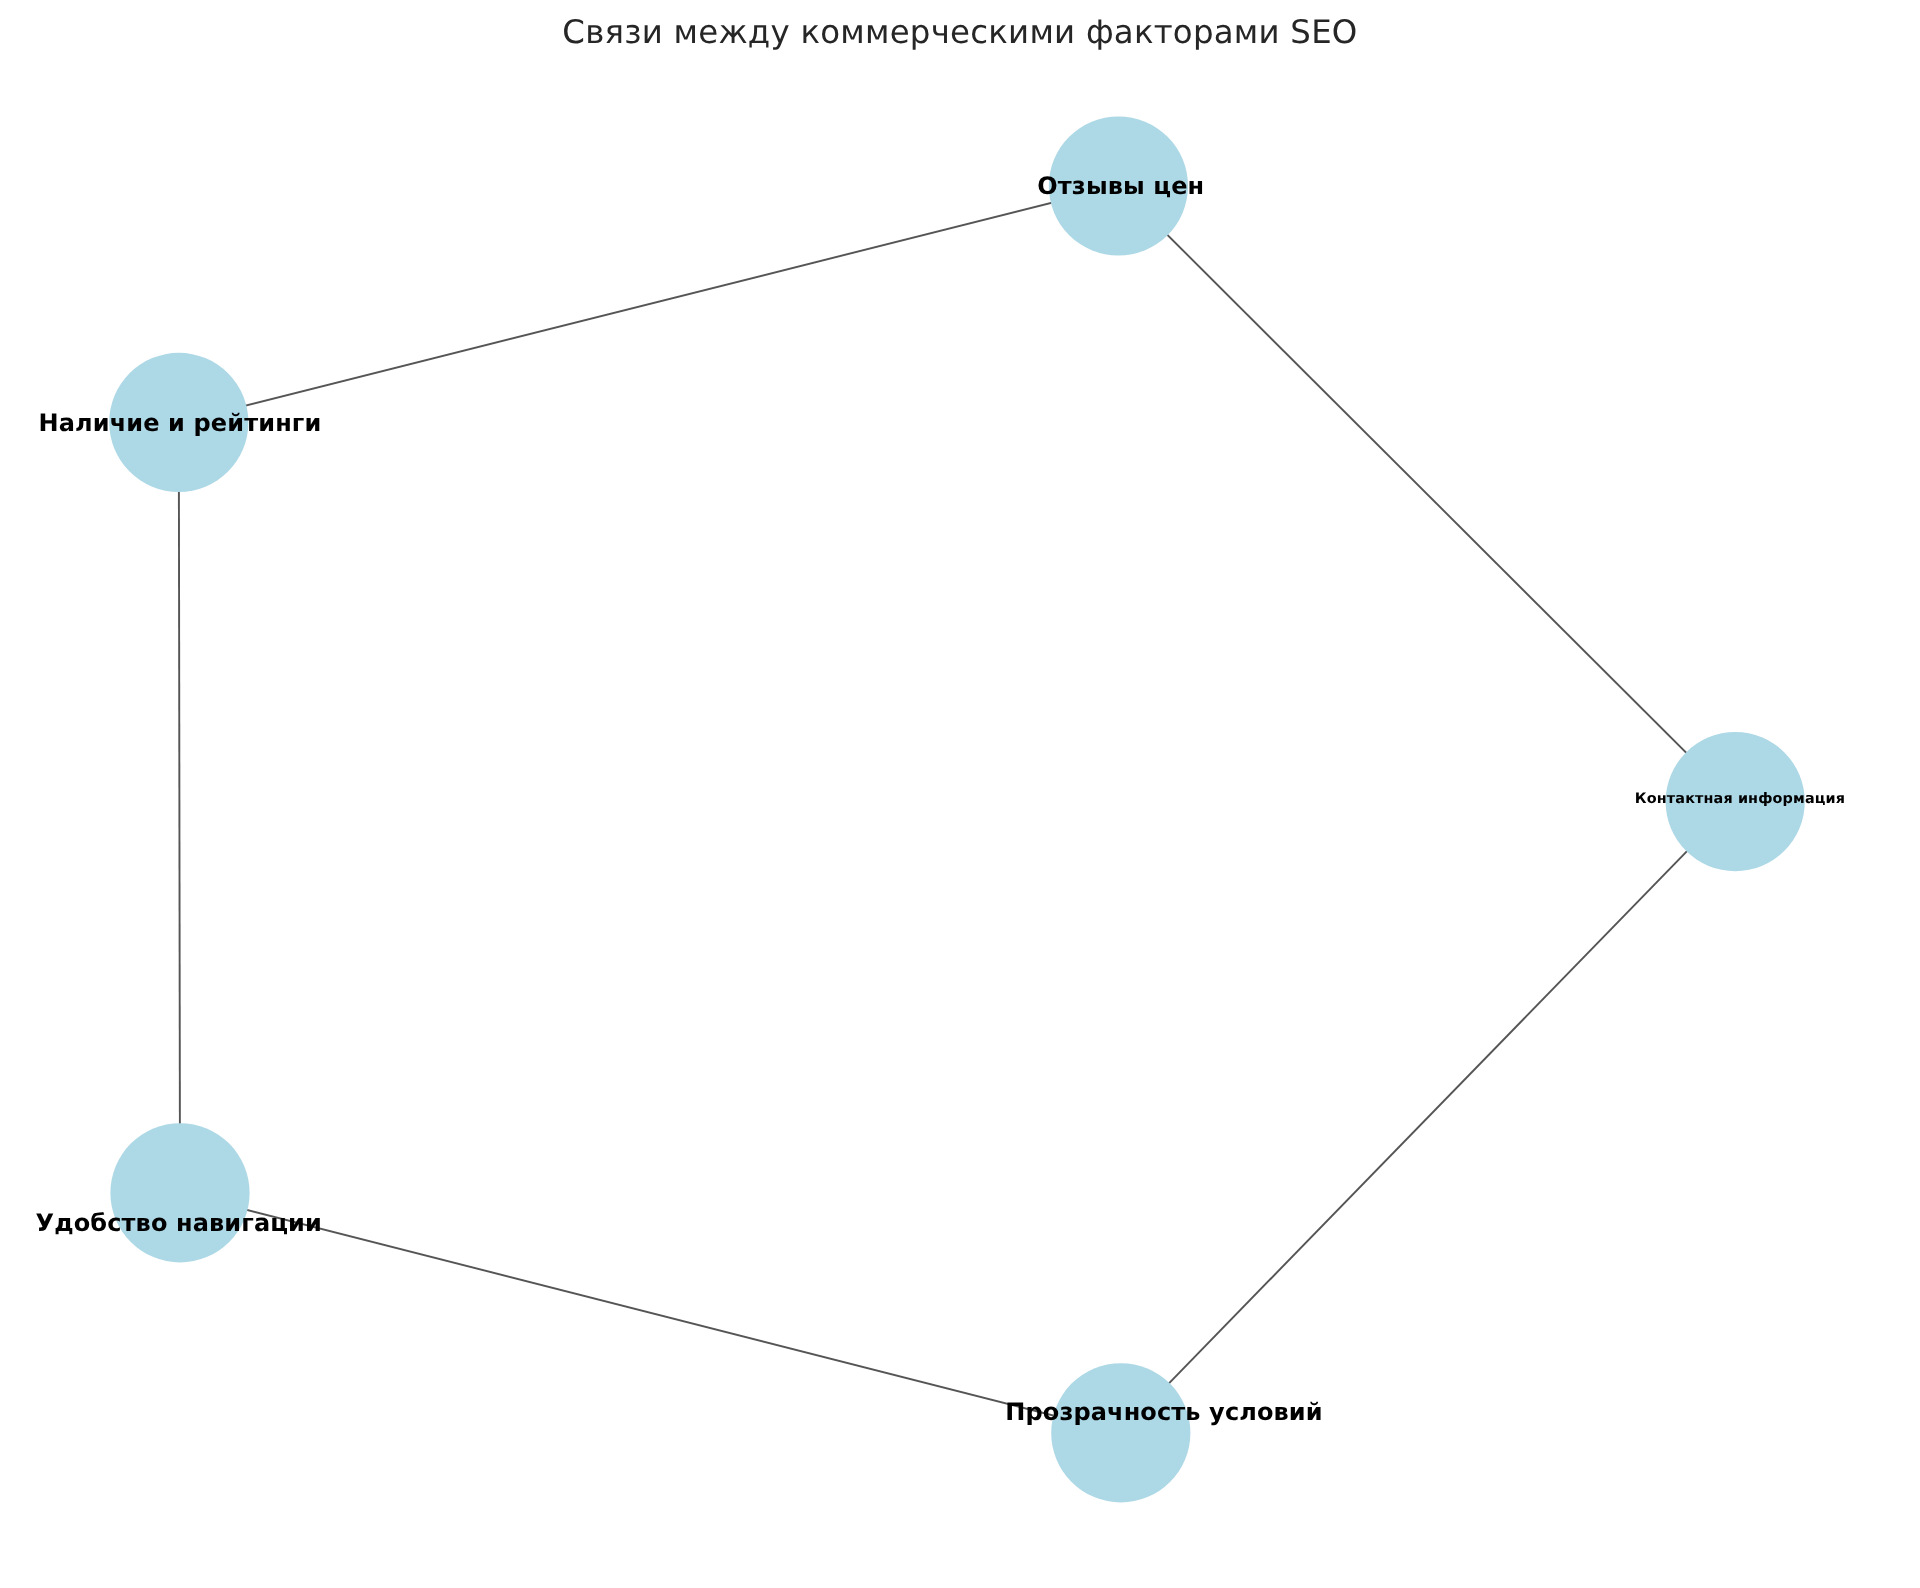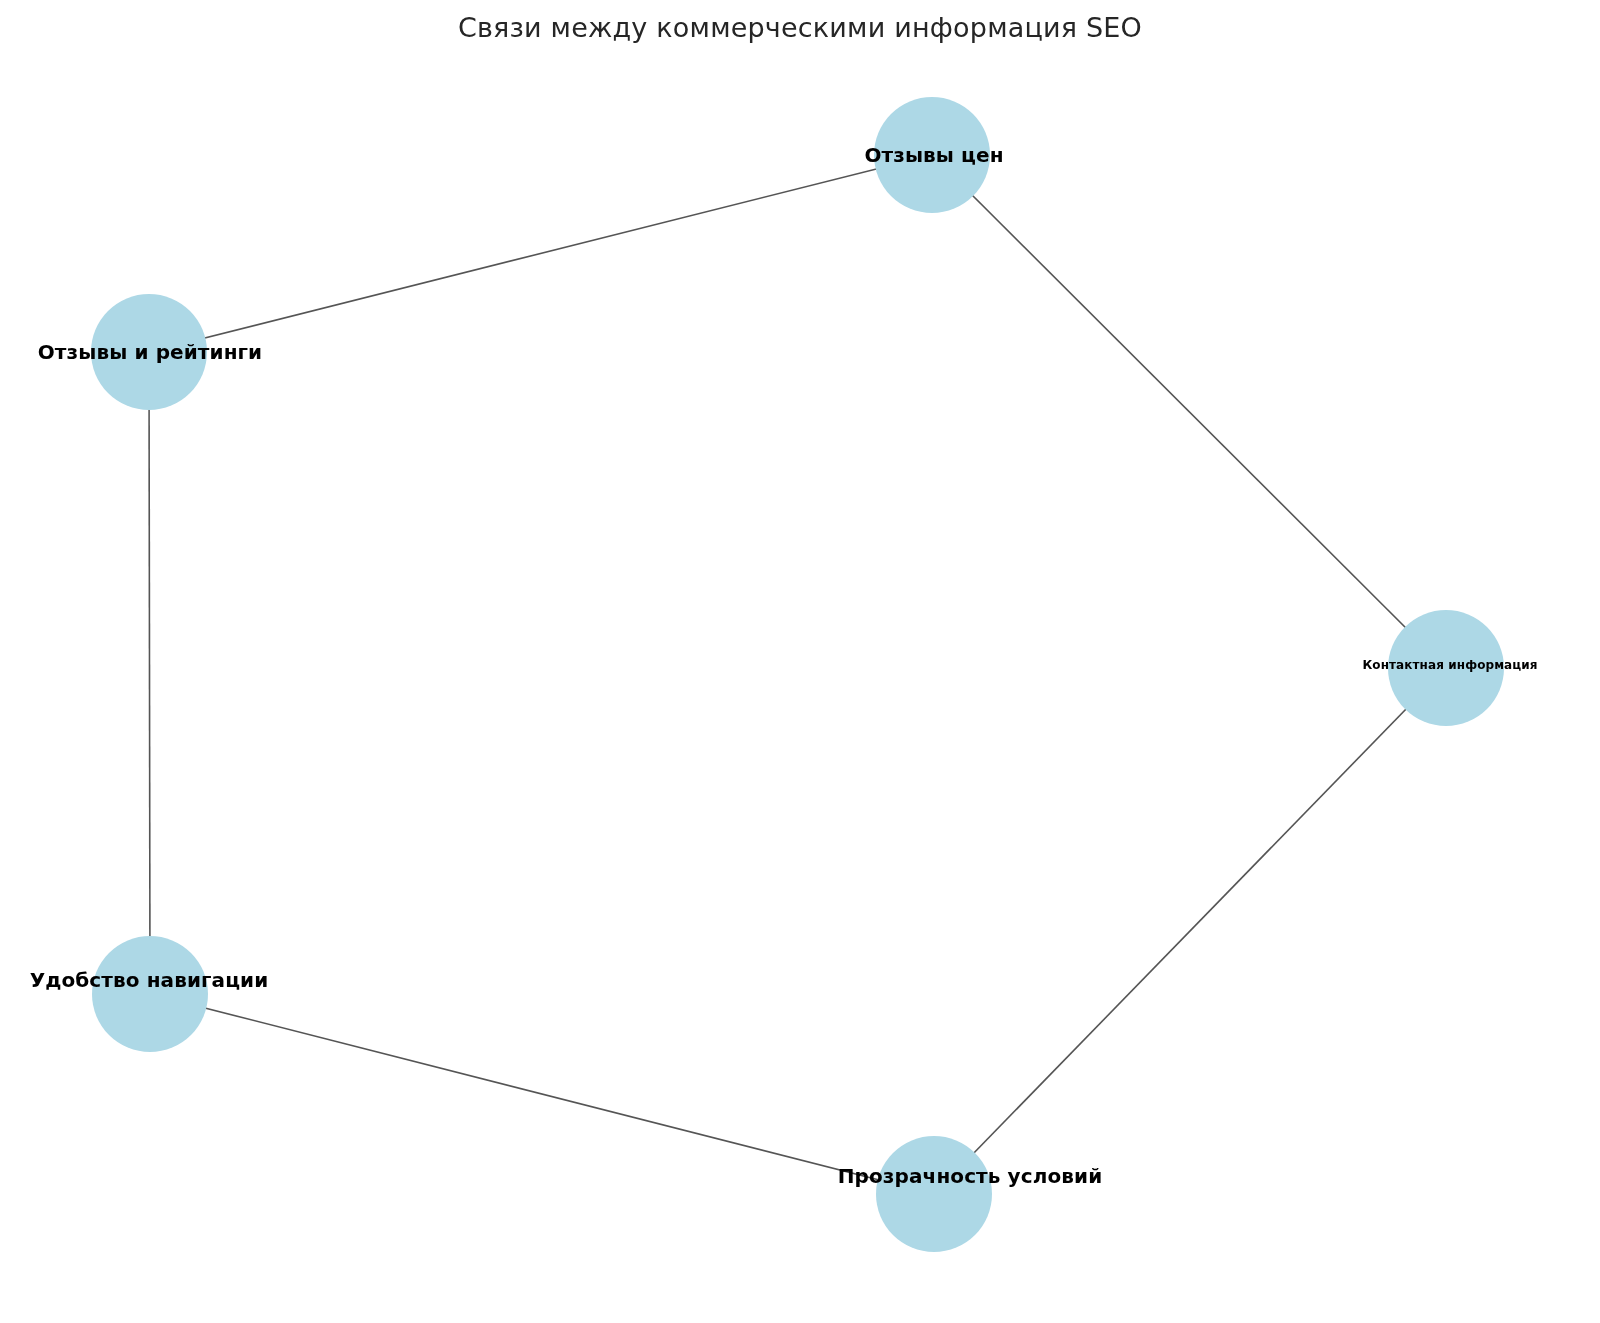--- a/index.html
+++ b/index.html
@@ -61,21 +61,21 @@
     white-space: nowrap;
     transform: translate(-50%, -50%);
     letter-spacing: 0.1px;
   }
 </style>
 </head>
 <body>
 
 <div id="figure">
 
-  <div id="chart-title">Связи между коммерческими информация SEO</div>
+  <div id="chart-title">Связи между коммерческими факторами SEO</div>
 
   <svg id="graph-svg" viewBox="0 0 1600 1323">
     <g id="edges-group">
         <line x1="149" y1="352" x2="932" y2="155" class="edge-line" stroke="#555555" stroke-width="1.6"></line>
         <line x1="932" y1="155" x2="1446" y2="668" class="edge-line" stroke="#555555" stroke-width="1.6"></line>
         <line x1="1446" y1="668" x2="934" y2="1194" class="edge-line" stroke="#555555" stroke-width="1.6"></line>
         <line x1="934" y1="1194" x2="150" y2="994" class="edge-line" stroke="#555555" stroke-width="1.6"></line>
         <line x1="150" y1="994" x2="149" y2="352" class="edge-line" stroke="#555555" stroke-width="1.6"></line>
       </g>
     <g id="nodes-group">
@@ -84,17 +84,17 @@
         <circle cx="934" cy="1194" r="58" class="node-circle" fill="#add8e6"></circle>
         <circle cx="150" cy="994" r="58" class="node-circle" fill="#add8e6"></circle>
         <circle cx="149" cy="352" r="58" class="node-circle" fill="#add8e6"></circle>
       </g>
   </svg>
 
   <div id="labels-layer">
       <div class="node-label" style="left: 934px; top: 155px; color: rgb(0, 0, 0); font-size: 20px;">Отзывы цен</div>
       <div class="node-label" style="left: 1450px; top: 665px; color: rgb(0, 0, 0); font-size: 12px;">Контактная информация</div>
       <div class="node-label" style="left: 934px; top: 1176px; color: rgb(0, 0, 0); font-size: 20px; margin-left: 36px;">Прозрачность условий</div>
-      <div class="node-label" style="left: 149px; top: 980px; color: rgb(0, 0, 0); font-size: 20px;">Удобство навигации</div>
-      <div class="node-label" style="left: 150px; top: 352px; color: rgb(0, 0, 0); font-size: 20px;">Отзывы и рейтинги</div>
+      <div class="node-label" style="left: 149px; top: 1019px; color: rgb(0, 0, 0); font-size: 20px;">Удобство навигации</div>
+      <div class="node-label" style="left: 150px; top: 352px; color: rgb(0, 0, 0); font-size: 20px;">Наличие и рейтинги</div>
     </div>
 
 </div>
 
 </body></html>

